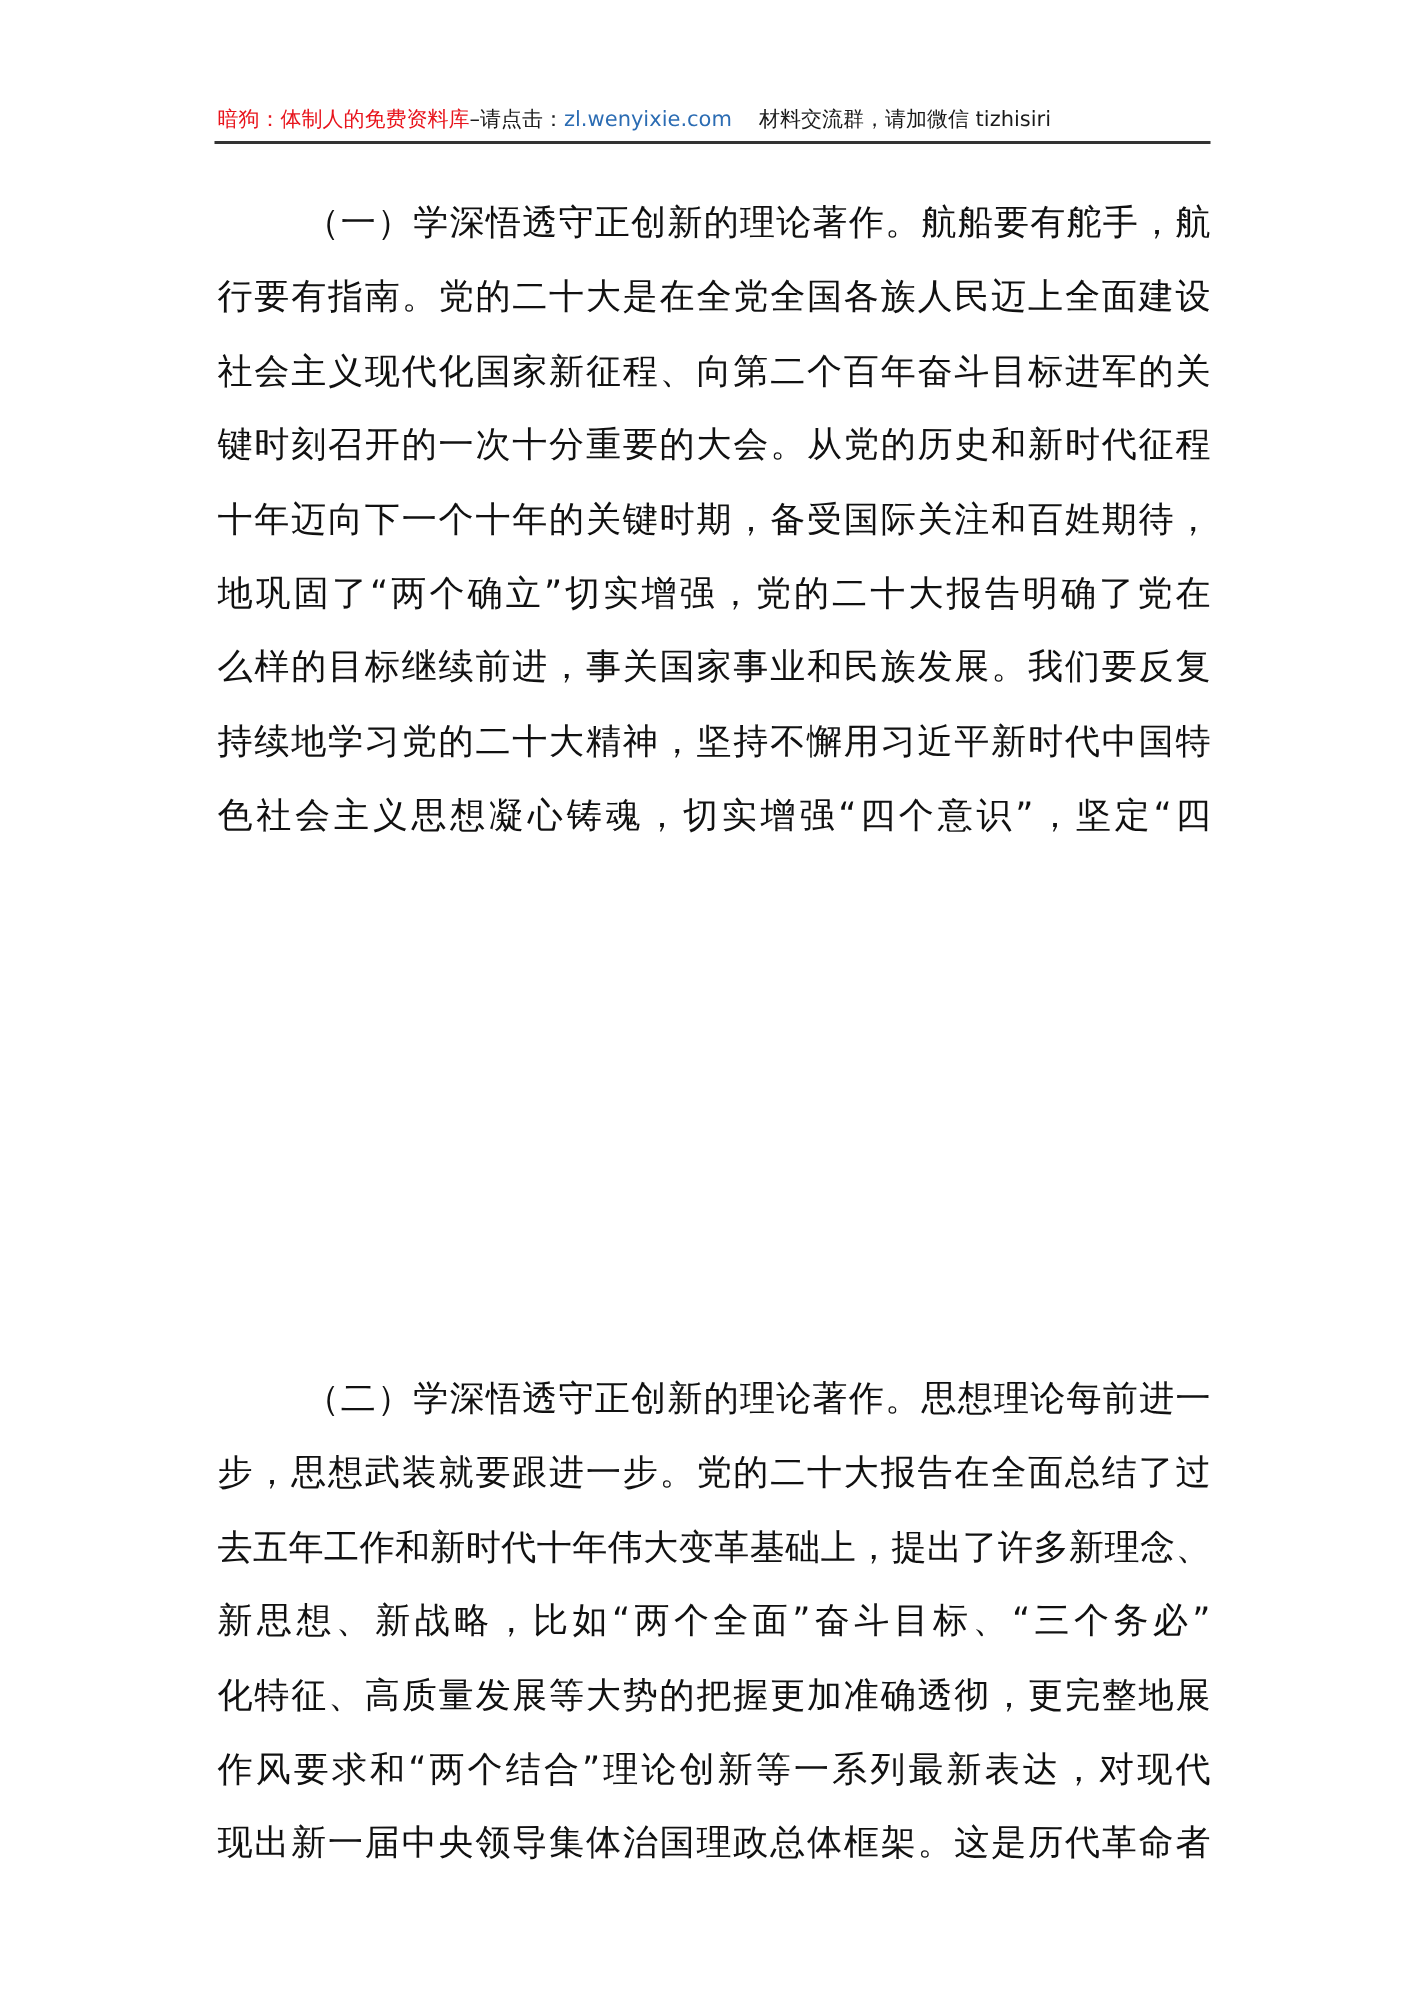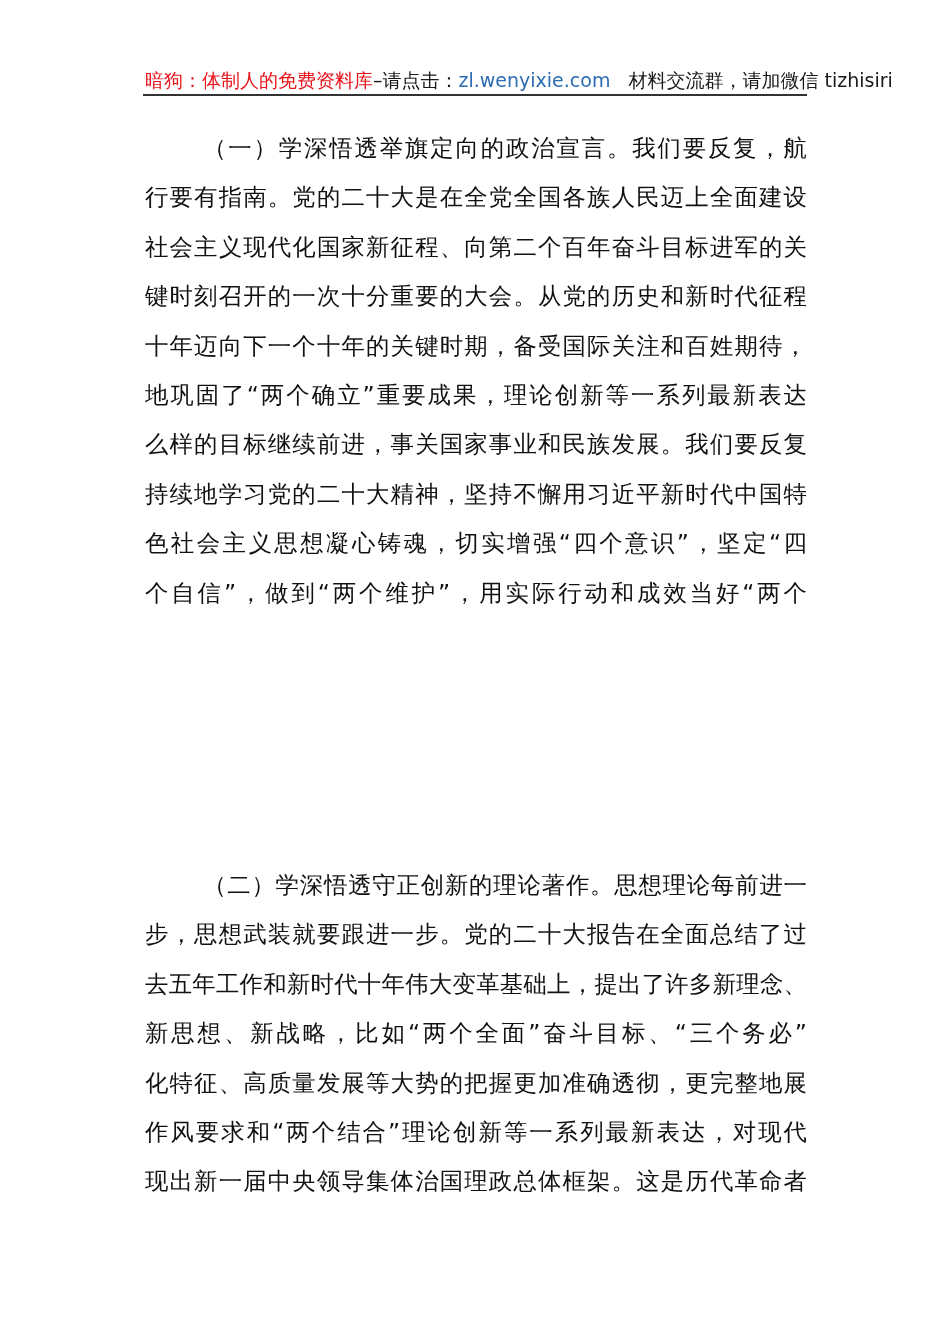--- a/index.html
+++ b/index.html
@@ -13,21 +13,21 @@
       position: relative;
       overflow: hidden;
       font-family: "DejaVu Sans", "Liberation Sans", sans-serif;
     }
     .header {
       position: absolute;
       left: 145px;
       top: 68px;
       width: 661px;
       height: 24px;
-      font-size: 19px;
+      font-size: 14px;
       line-height: 24px;
       white-space: nowrap;
     }
     .header .brand { color: #e8141c; }
     .header .prompt { color: #1a1a1a; }
     .header .link { color: #2b6cb3; text-decoration: none; }
     .header .group { color: #1a1a1a; margin-left: 18px; }
     .header-rule {
       position: absolute;
       left: 143px;
@@ -53,42 +53,41 @@
       display: block;
       height: 49.4px;
       white-space: nowrap;
       overflow: hidden;
       text-align-last: justify;
       text-align: justify;
     }
     .line.last { text-align-last: left; }
     .indent { padding-left: 58px; }
     #para1 { top: 124px; }
-    #para2 { top: 861px; }
+    #para2 { top: 908px; }
   </style>
 </head>
 <body>
 
 <div class="header">
   <span class="brand">暗狗：体制人的免费资料库</span><span class="prompt">–请点击：</span><a class="link">zl.wenyixie.com</a><span class="group">材料交流群，请加微信 tizhisiri</span>
 </div>
 <div class="header-rule"></div>
 
 <div class="body-text" id="para1">
   <div class="para">
-    <span class="line indent">（一）学深悟透举旗定向的政治宣言。我们要反复，航</span>
+    <span class="line indent">（一）学深悟透守正创新的理论著作。航船要有舵手，航</span>
     <span class="line">行要有指南。党的二十大是在全党全国各族人民迈上全面建设</span>
     <span class="line">社会主义现代化国家新征程、向第二个百年奋斗目标进军的关</span>
     <span class="line">键时刻召开的一次十分重要的大会。从党的历史和新时代征程</span>
     <span class="line">十年迈向下一个十年的关键时期，备受国际关注和百姓期待，</span>
-    <span class="line">地巩固了“两个确立”重要成果，理论创新等一系列最新表达</span>
+    <span class="line">地巩固了“两个确立”切实增强，党的二十大报告明确了党在</span>
     <span class="line">么样的目标继续前进，事关国家事业和民族发展。我们要反复</span>
     <span class="line">持续地学习党的二十大精神，坚持不懈用习近平新时代中国特</span>
     <span class="line">色社会主义思想凝心铸魂，切实增强“四个意识”，坚定“四</span>
-    <span class="line">个自信”，做到“两个维护”，用实际行动和成效当好“两个</span>
   </div>
 </div>
 
 <div class="body-text" id="para2">
   <div class="para">
     <span class="line indent">（二）学深悟透守正创新的理论著作。思想理论每前进一</span>
     <span class="line">步，思想武装就要跟进一步。党的二十大报告在全面总结了过</span>
     <span class="line">去五年工作和新时代十年伟大变革基础上，提出了许多新理念、</span>
     <span class="line">新思想、新战略，比如“两个全面”奋斗目标、“三个务必”</span>
     <span class="line">化特征、高质量发展等大势的把握更加准确透彻，更完整地展</span>

